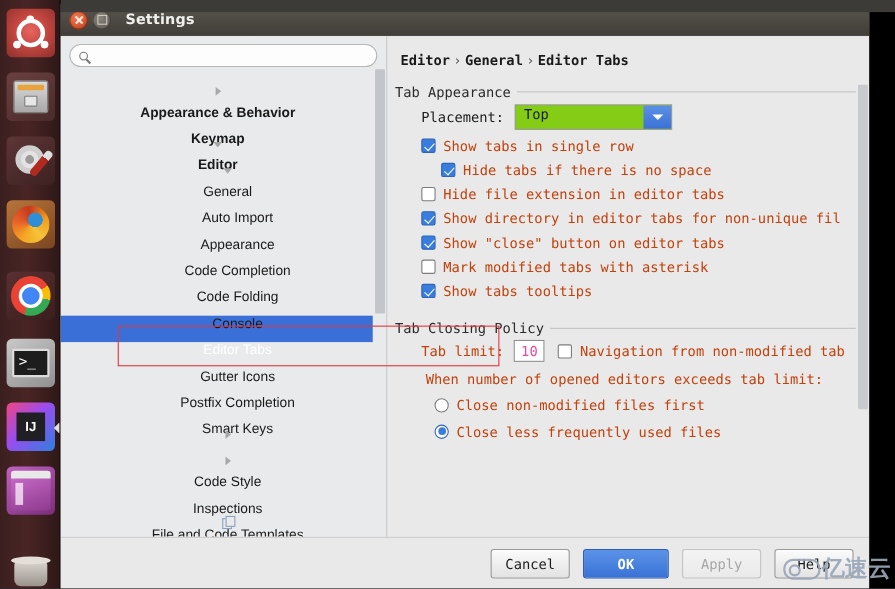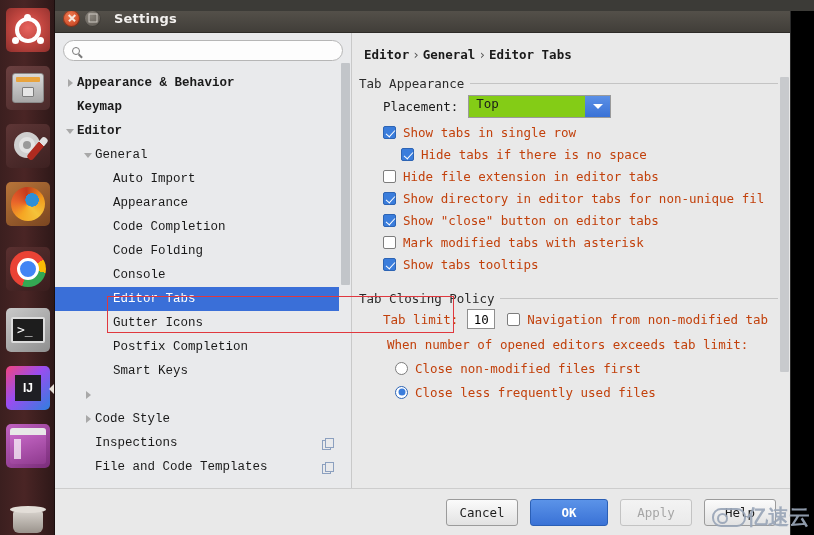--- a/index.html
+++ b/index.html
@@ -171,22 +171,22 @@
   #search-input {
     border: none; outline: none; background: transparent;
     font-size: 12px; margin-left: 5px; width: 100%;
     font-family: "DejaVu Sans Mono", monospace; color:#333;
   }
 
   #tree { position: absolute; left:0; top: 38px; right: 12px; bottom: 0; overflow: hidden; }
   .tree-row {
     height: 24px; display: flex; align-items: center;
     font-size: 12.5px; color: #1a1a1a;
-    font-family: Liberation Mono, monospace;
-    white-space: nowrap; padding-right: 6px;
+    font-family: Liberation Sans, sans-serif;
+    white-space: nowrap; padding-right: 6px; flex-direction: column;
   }
   .tree-row.sel { background: #3a6fd8; color: #ffffff; }
   .tw { width: 14px; height: 100%; display:flex; align-items:center; justify-content:center; flex:none;}
   .tri-r { width:0;height:0;border-left:5px solid #a8a8a8;border-top:4px solid transparent;border-bottom:4px solid transparent;}
   .tri-d { width:0;height:0;border-top:5px solid #a8a8a8;border-left:4px solid transparent;border-right:4px solid transparent;}
   .tree-label { flex: 1; }
   .tree-row.bold .tree-label { font-weight: bold; }
   .copy-badge {
     width: 11px; height: 11px; flex:none; position: relative; opacity:.65;
   }
@@ -266,21 +266,21 @@
     display:flex; align-items:center; justify-content:center;
   }
   #placement-arrow .cv {
     width:0;height:0;border-left:5px solid transparent;border-right:5px solid transparent;border-top:5px solid #ffffff;
   }
 
   #tablimit-row { margin-left: 30px; height: 26px; display:flex; align-items:center; white-space:nowrap;}
   #tablimit-input {
     width: 28px; height: 20px; border:1px solid #8f8f8f; background:#fff;
     font-size:12.5px; text-align:center; font-family:"DejaVu Sans Mono",monospace;
-    margin: 0 12px 0 9px; color:#000000; outline:none;
+    margin: 0 12px 0 9px; color:#ec4899; outline:none;
   }
 
   #red-highlight {
     position: absolute; left: 52px; top: 263px;
     width: 347px; height: 37px;
     border: 1.6px solid #e0383e;
     pointer-events: none;
     z-index: 5;
   }
 

